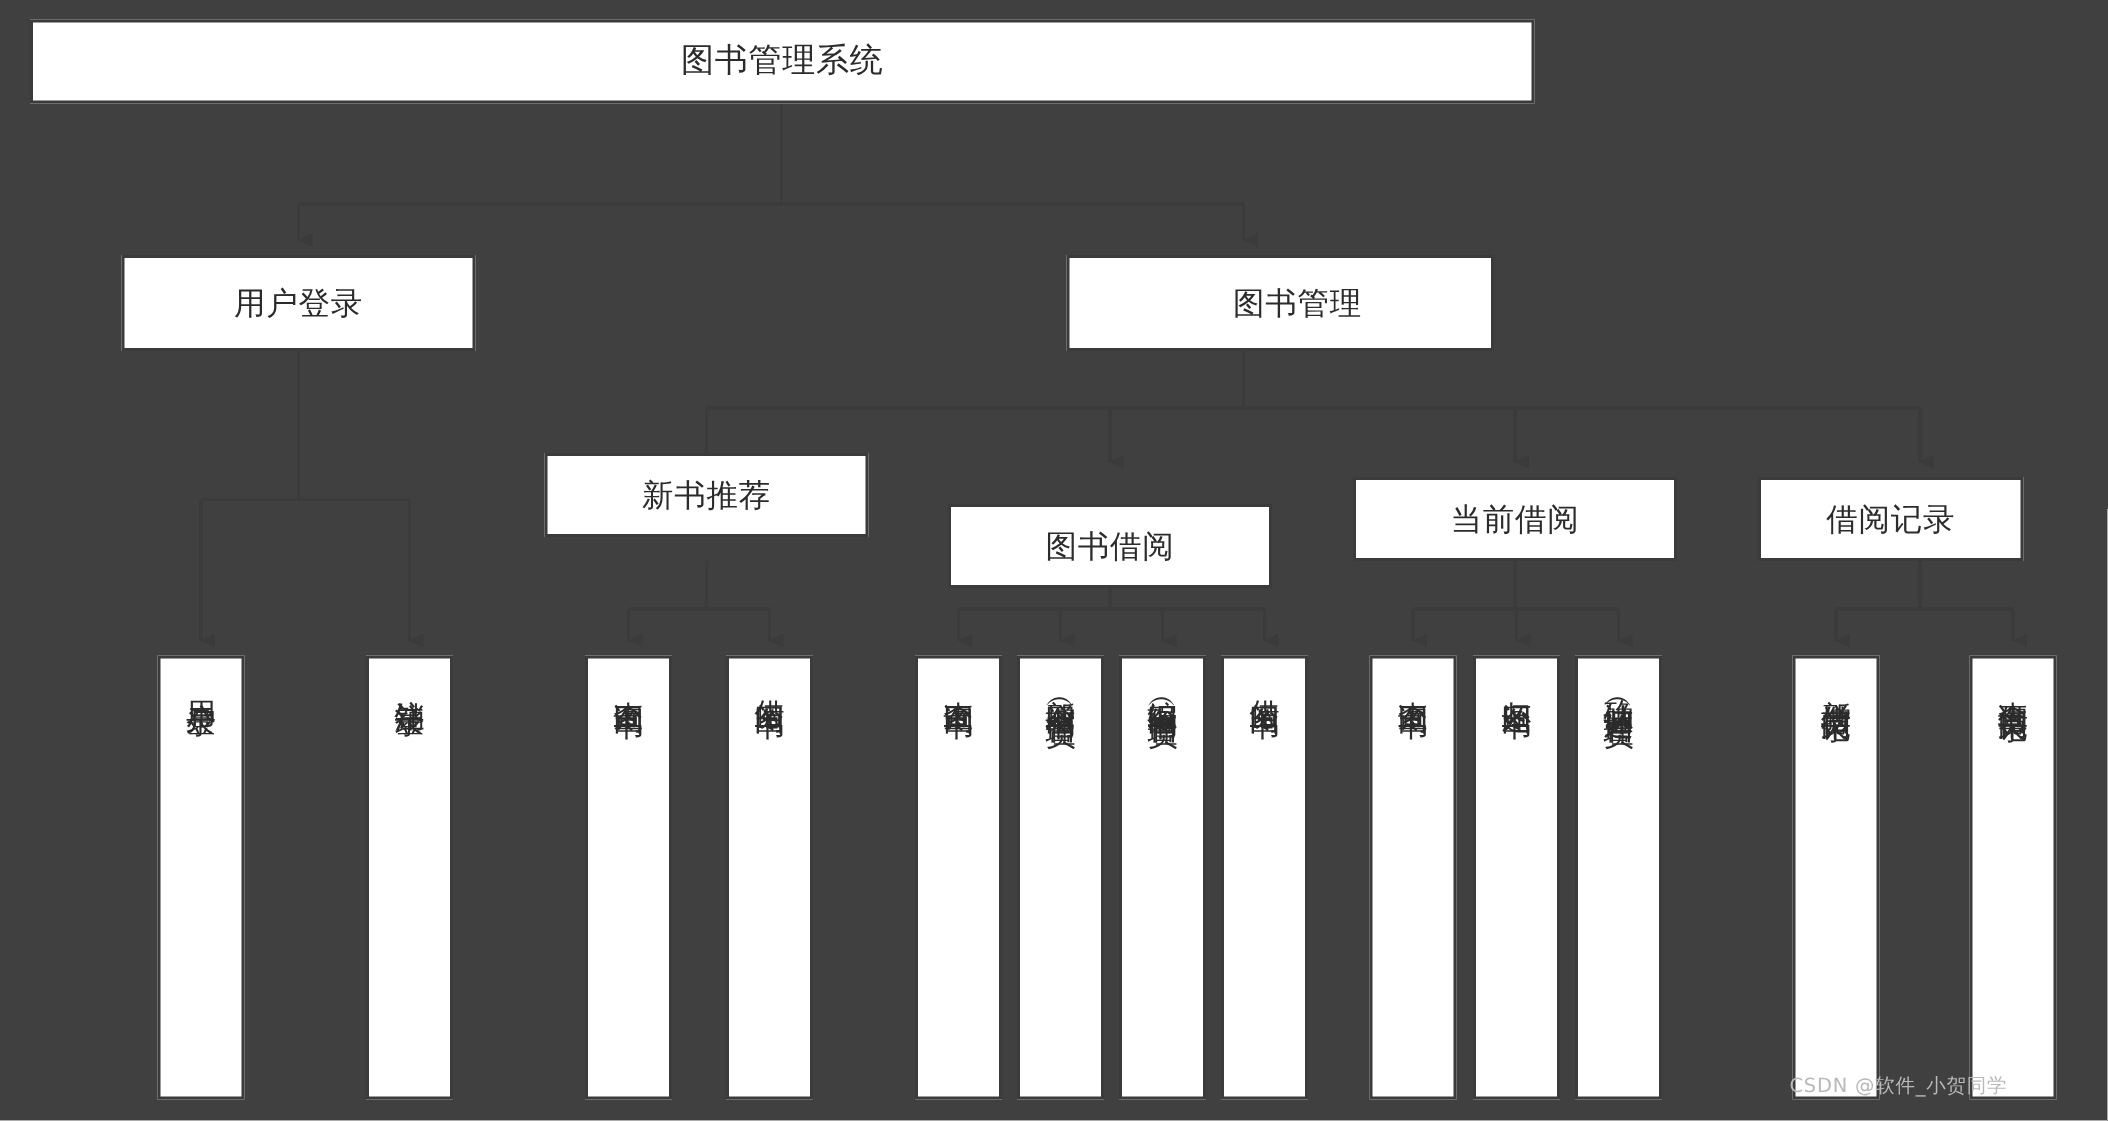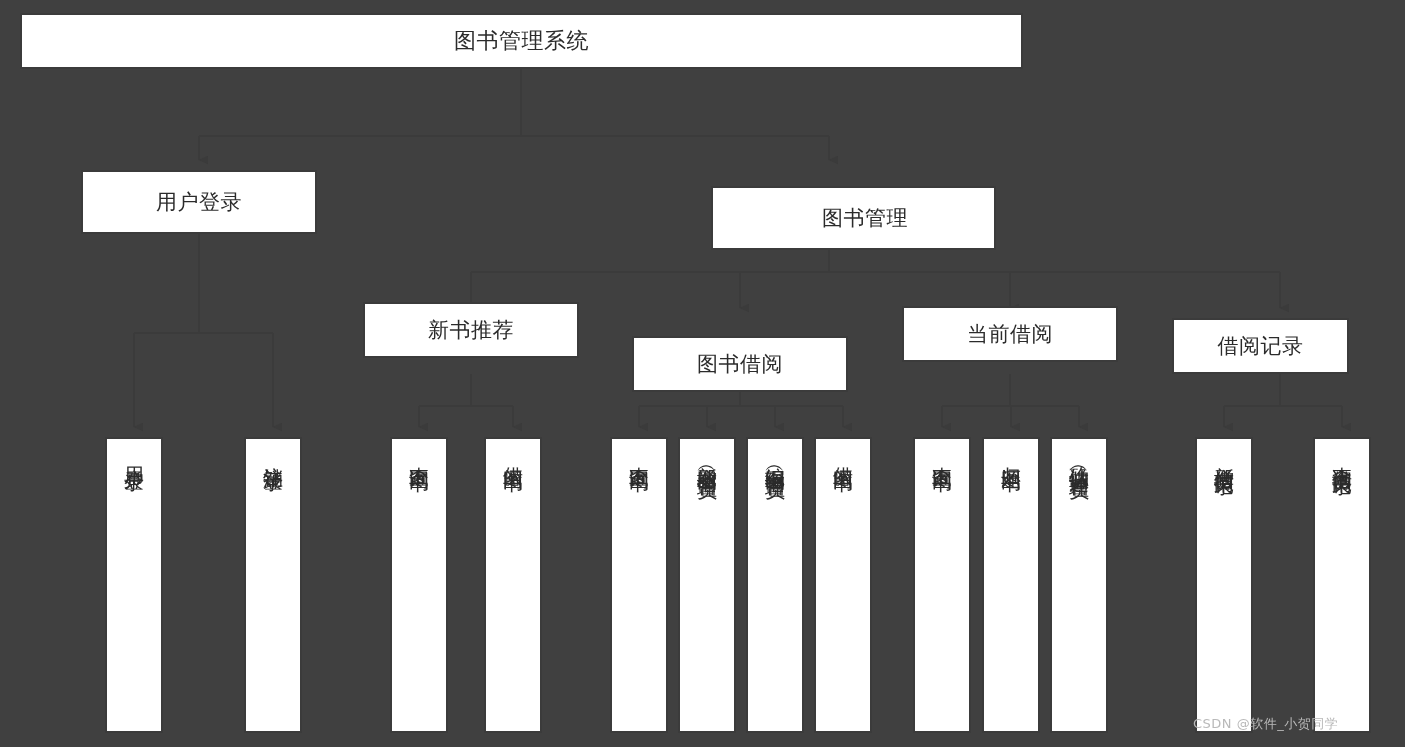--- a/index.html
+++ b/index.html
@@ -127,31 +127,31 @@
     </g>
   </svg>
 
   <div class="node horiz root" style="left:20px; top:13px; width:1003px; height:56px;">
     <span class="label">图书管理系统</span>
   </div>
 
   <div class="node horiz" style="left:81px; top:170px; width:236px; height:64px;">
     <span class="label">用户登录</span>
   </div>
-  <div class="node horiz" style="left:711px; top:186px; width:285px; height:64px;padding-left:23px;">
+  <div class="node horiz" style="left:711px; top:170px; width:285px; height:64px;padding-left:23px;">
     <span class="label">图书管理</span>
   </div>
 
   <div class="node horiz" style="left:363px; top:302px; width:216px; height:56px;">
     <span class="label">新书推荐</span>
   </div>
   <div class="node horiz" style="left:632px; top:336px; width:216px; height:56px;">
     <span class="label">图书借阅</span>
   </div>
-  <div class="node horiz" style="left:902px; top:306px; width:216px; height:56px;">
+  <div class="node horiz" style="left:902px; top:318px; width:216px; height:56px;">
     <span class="label">当前借阅</span>
   </div>
   <div class="node horiz" style="left:1172px; top:318px; width:177px; height:56px;">
     <span class="label">借阅记录</span>
   </div>
 
   <div class="node vert" style="left:105px; top:437px; width:58px; height:296px;">
     <span class="label">用户登录</span>
   </div>
   <div class="node vert" style="left:244px; top:437px; width:58px; height:296px;">

